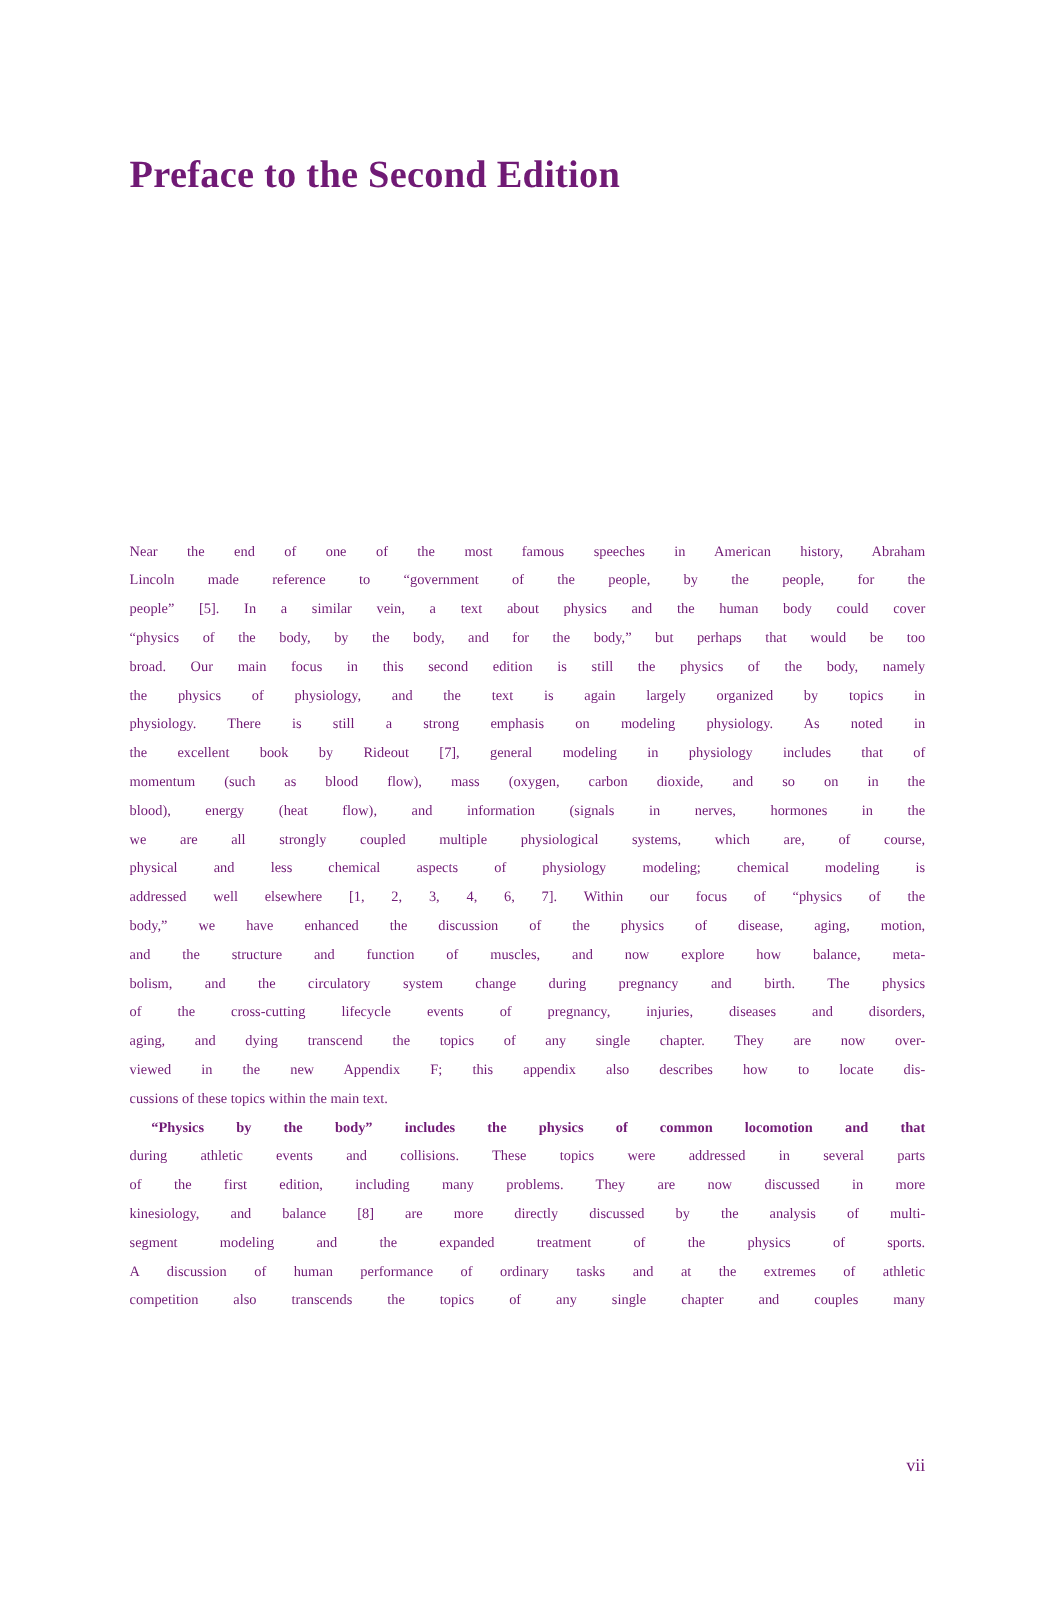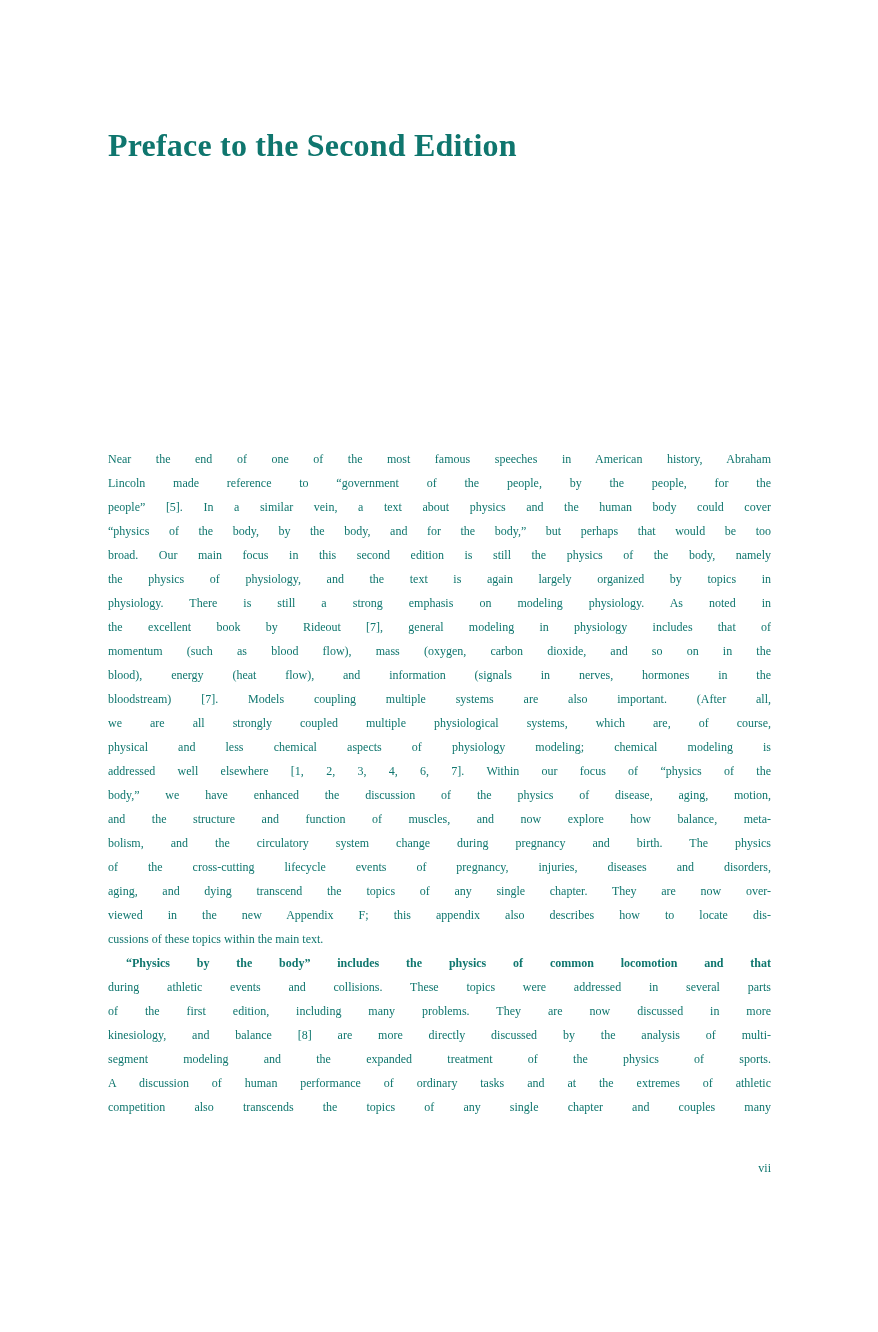--- a/index.html
+++ b/index.html
@@ -6,21 +6,21 @@
     margin: 0;
     padding: 0;
     background: #ffffff;
   }
   .book-page {
     position: relative;
     width: 878px;
     height: 1332px;
     background: #ffffff;
     font-family: "Liberation Serif", "DejaVu Serif", serif;
-    color: #0f766e;
+    color: #701a75;
     overflow: hidden;
   }
   .page-title {
     position: absolute;
     left: 108px;
     top: 108px;
     width: 663px;
     font-size: 32px;
     line-height: 32px;
     font-weight: bold;
@@ -42,22 +42,22 @@
   .line.last-line {
     text-align-last: left;
   }
   .line.indent {
     text-indent: 18px;
     font-weight: bold;
   }
   .page-number {
     position: absolute;
     right: 107px;
-    top: 1158px;
-    font-size: 12px;
+    top: 1212px;
+    font-size: 15px;
     line-height: 20px;
     text-align: right;
   }
 </style>
 </head>
 <body>
 
 <div class="book-page">
   <h1 class="page-title">Preface to the Second Edition</h1>
   <div class="preface-body">
@@ -65,21 +65,20 @@
         <div class="line">Near the end of one of the most famous speeches in American history, Abraham</div>
         <div class="line">Lincoln made reference to “government of the people, by the people, for the</div>
         <div class="line">people” [5]. In a similar vein, a text about physics and the human body could cover</div>
         <div class="line">“physics of the body, by the body, and for the body,” but perhaps that would be too</div>
         <div class="line">broad. Our main focus in this second edition is still the physics of the body, namely</div>
         <div class="line">the physics of physiology, and the text is again largely organized by topics in</div>
         <div class="line">physiology. There is still a strong emphasis on modeling physiology. As noted in</div>
         <div class="line">the excellent book by Rideout [7], general modeling in physiology includes that of</div>
         <div class="line">momentum (such as blood flow), mass (oxygen, carbon dioxide, and so on in the</div>
         <div class="line">blood), energy (heat flow), and information (signals in nerves, hormones in the</div>
-        <div class="line">bloodstream) [7]. Models coupling multiple systems are also important. (After all,</div>
         <div class="line">we are all strongly coupled multiple physiological systems, which are, of course,</div>
         <div class="line">physical and less chemical aspects of physiology modeling; chemical modeling is</div>
         <div class="line">addressed well elsewhere [1, 2, 3, 4, 6, 7]. Within our focus of “physics of the</div>
         <div class="line">body,” we have enhanced the discussion of the physics of disease, aging, motion,</div>
         <div class="line">and the structure and function of muscles, and now explore how balance, meta-</div>
         <div class="line">bolism, and the circulatory system change during pregnancy and birth. The physics</div>
         <div class="line">of the cross-cutting lifecycle events of pregnancy, injuries, diseases and disorders,</div>
         <div class="line">aging, and dying transcend the topics of any single chapter. They are now over-</div>
         <div class="line">viewed in the new Appendix F; this appendix also describes how to locate dis-</div>
         <div class="line last-line">cussions of these topics within the main text.</div>

